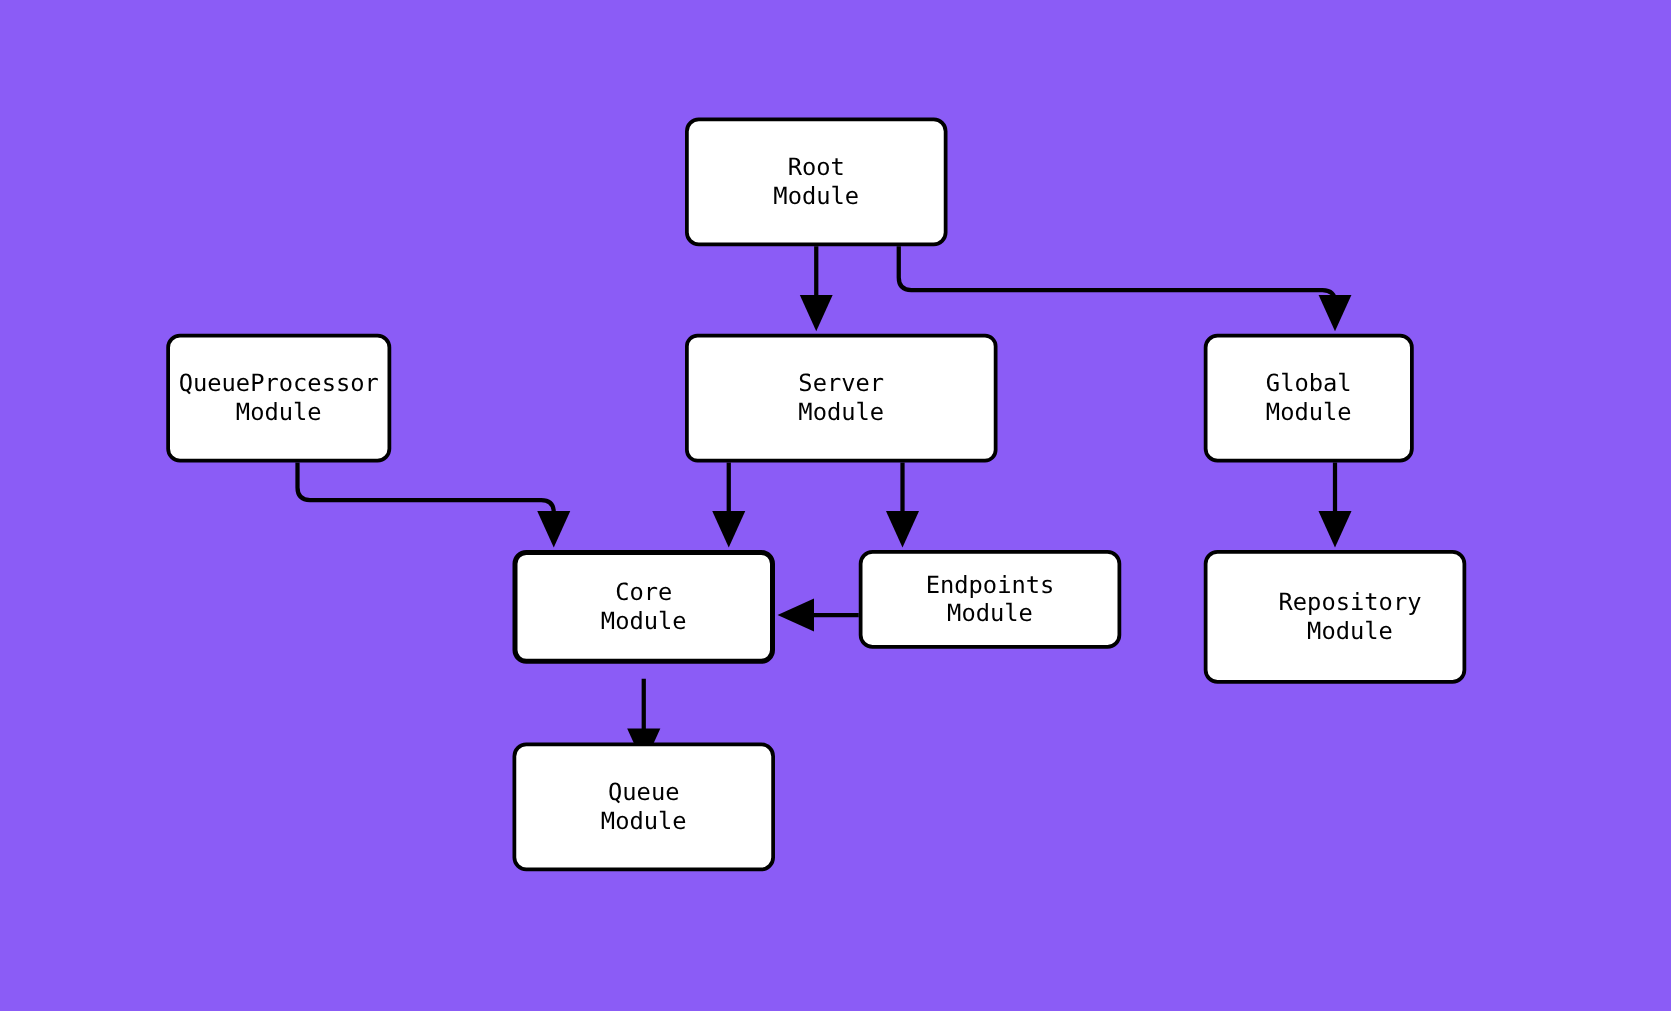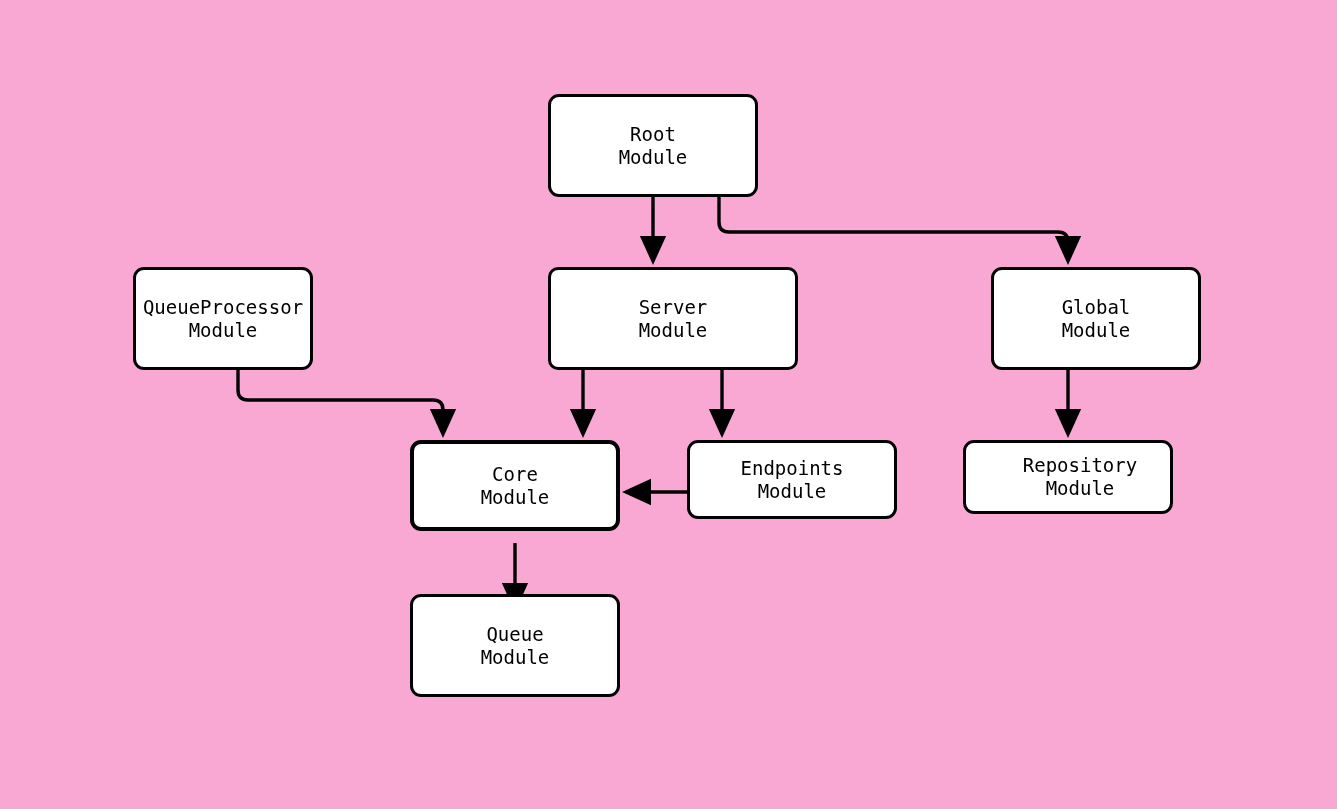--- a/index.html
+++ b/index.html
@@ -8,21 +8,21 @@
     padding: 0;
     background: #ffffff;
   }
   body {
     font-family: "DejaVu Sans Mono", "Liberation Mono", monospace;
   }
   #diagram-root {
     position: relative;
     width: 1337px;
     height: 809px;
-    background: #f9a8d4;
+    background: #8b5cf6;
     overflow: hidden;
   }
   #edge-layer {
     position: absolute;
     left: 0;
     top: 0;
     width: 1337px;
     height: 809px;
   }
   .node {
@@ -99,36 +99,36 @@
   <div class="node" style="left:133px; top:267px; width:180px; height:103px;">
     <span class="node-line">QueueProcessor</span>
     <span class="node-line">Module</span>
   </div>
 
   <div class="node" style="left:548px; top:267px; width:250px; height:103px;border-radius:10px;">
     <span class="node-line">Server</span>
     <span class="node-line">Module</span>
   </div>
 
-  <div class="node" style="left:963px; top:267px; width:210px; height:103px;margin-left:28px;">
+  <div class="node" style="left:963px; top:267px; width:168px; height:103px;">
     <span class="node-line">Global</span>
     <span class="node-line">Module</span>
   </div>
 
   <div class="node" style="left:410px; top:440px; width:210px; height:91px; border-width:4px;">
     <span class="node-line">Core</span>
     <span class="node-line">Module</span>
   </div>
 
   <div class="node" style="left:687px; top:440px; width:210px; height:79px;">
     <span class="node-line">Endpoints</span>
     <span class="node-line">Module</span>
   </div>
 
-  <div class="node" style="left:963px; top:440px; width:210px; height:74px;padding-left:24px;">
+  <div class="node" style="left:963px; top:440px; width:210px; height:107px;padding-left:24px;">
     <span class="node-line">Repository</span>
     <span class="node-line">Module</span>
   </div>
 
   <div class="node" style="left:410px; top:594px; width:210px; height:103px;">
     <span class="node-line">Queue</span>
     <span class="node-line">Module</span>
   </div>
 
 </div>

